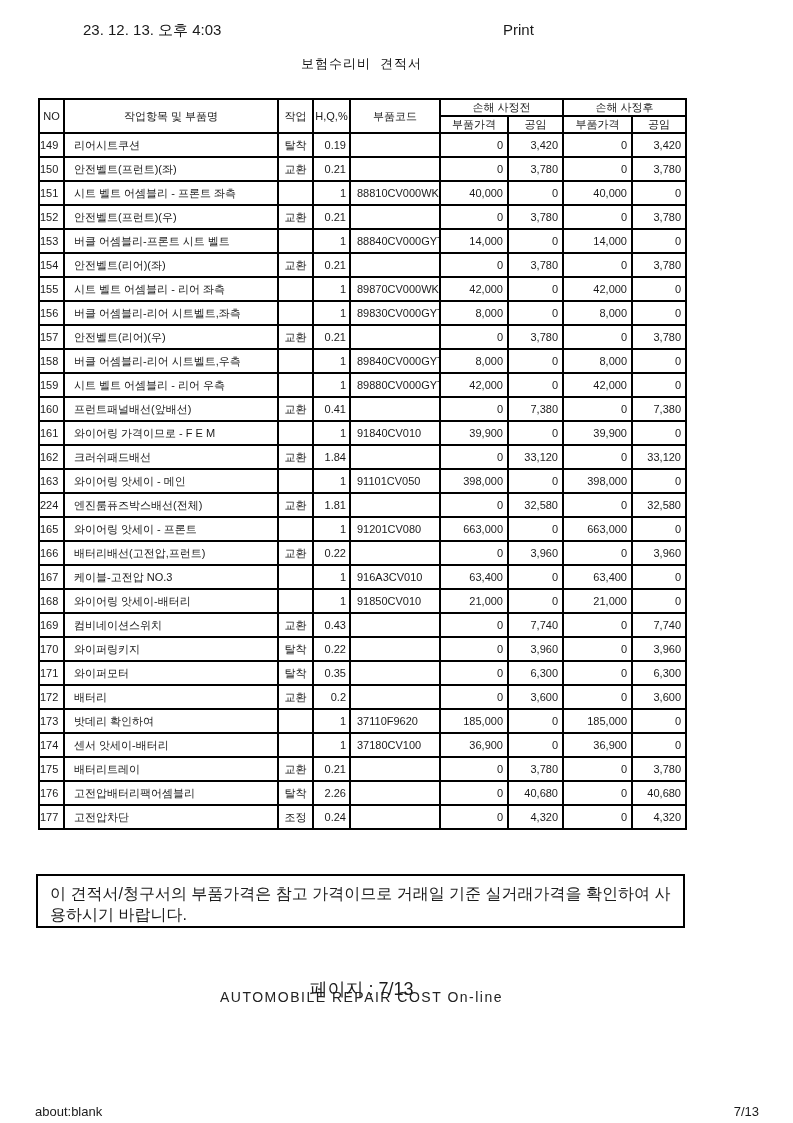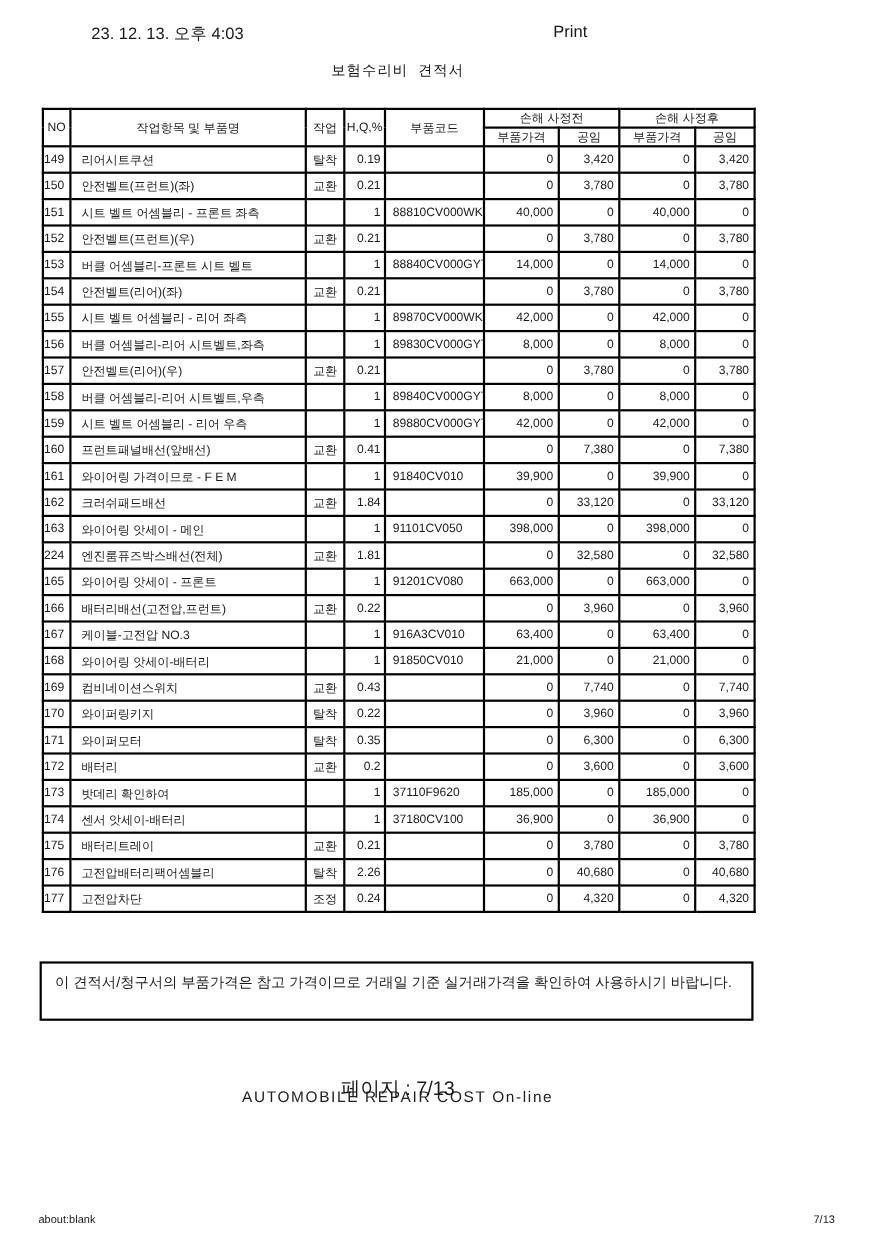--- a/index.html
+++ b/index.html
@@ -29,31 +29,31 @@
   table.est tbody td{height:24px;}
   .c-no{text-align:left;}
   .c-name{text-align:left;padding-left:9px !important;}
   .c-work{text-align:center;}
   .c-hq{text-align:right;padding-right:3px !important;}
   .c-code{text-align:left;padding-left:6px !important;}
   .c-num{text-align:right;padding-right:4px !important;}
   .notice-box{
     position:absolute;top:874px;left:36px;width:649px;height:54px;
     border:2px solid #000;box-sizing:border-box;
-    padding:8px 12px 0 12px;font-size:13px;color:#1a1a1a;
+    padding:8px 12px 0 12px;font-size:16px;color:#1a1a1a;
   }
   .brand-line{
     position:absolute;top:945px;left:38px;width:647px;text-align:center;
     font-size:14px;letter-spacing:1.5px;color:#222;margin-top:44px;
   }
   .page-label{
     position:absolute;top:977px;left:38px;width:647px;text-align:center;
     font-size:18px;color:#1a1a1a;
   }
-  .page-footer{position:absolute;top:1104px;font-size:10px;color:#1a1a1a;}
+  .page-footer{position:absolute;top:1104px;font-size:13px;color:#1a1a1a;}
   #footer-url{left:35px;}
   #footer-page{right:34px;}
 </style>
 </head>
 <body>
 
 <div id="print-datetime" class="print-meta">23. 12. 13. 오후 4:03</div>
 <div id="print-title" class="print-meta">Print</div>
 
 <div class="doc-title">보험수리비 견적서</div>

